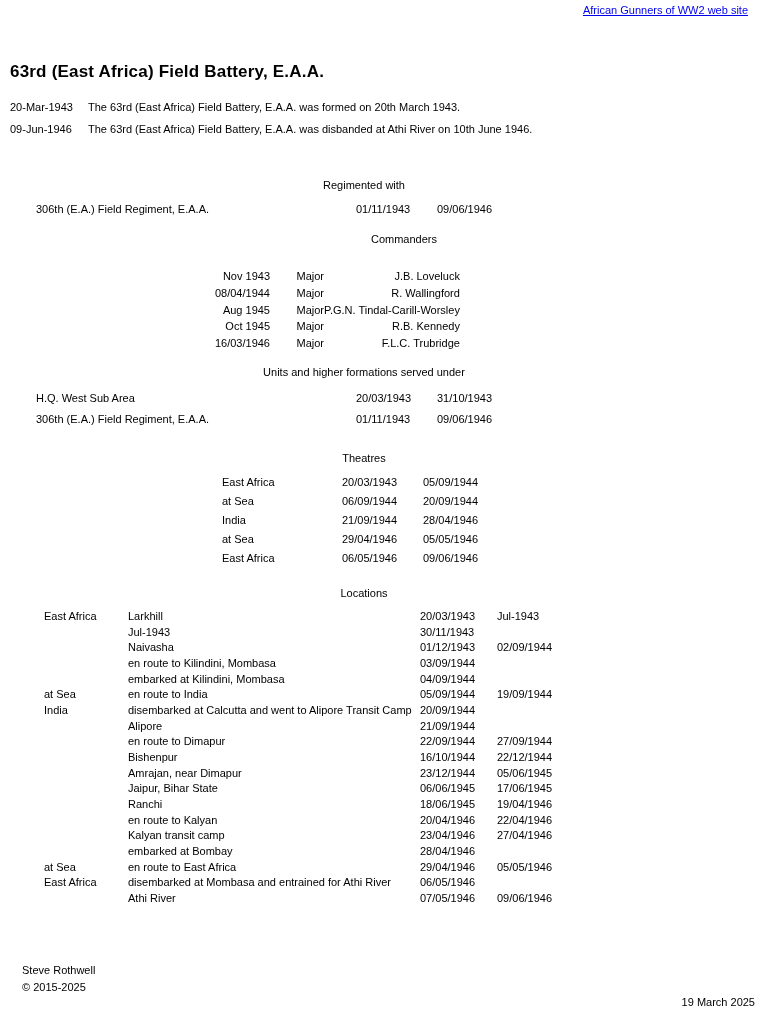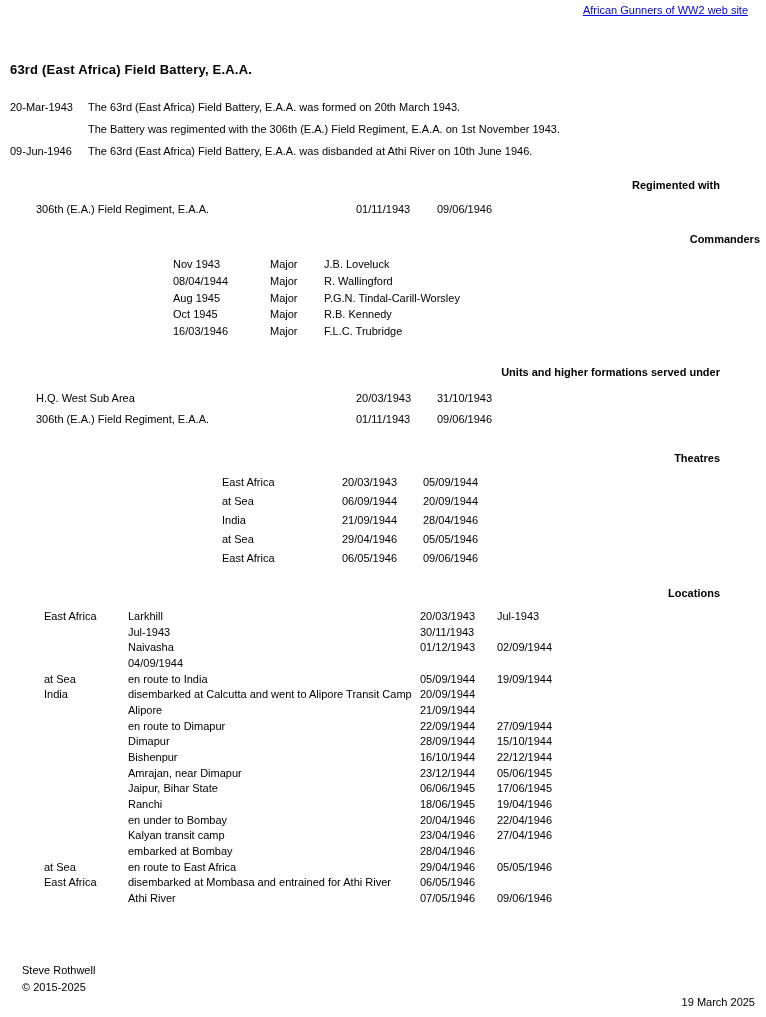--- a/index.html
+++ b/index.html
@@ -14,50 +14,50 @@
   }
   .abs { position: absolute; }
   a.site-link {
     color: #0000EE;
     text-decoration: underline;
     cursor: pointer;
   }
   #site-link { top: 4px; right: 18px; }
   #page-title {
     top: 62px; left: 10px;
-    font-size: 13px; font-weight: bold;
+    font-size: 17px; font-weight: bold;
     letter-spacing: 0.2px;
   }
   
   #history { top: 96px; left: 10px; width: 740px; }
   #history .trow {
     display: grid;
     grid-template-columns: 78px auto;
     line-height: 22px;
     white-space: nowrap;
   }
   #history .trow:nth-child(3) { }
   
   .sec-heading {
     width: 720px; left: 0;
-    text-align: right;
-    font-weight: bold;
+    text-align: center;
+    font-weight: normal;
     padding-left: 8px;
   }
   #h-regimented { top: 179px; }
   #h-commanders { top: 233px; margin-left: 40px; }
   #h-units      { top: 366px; }
   #h-theatres   { top: 452px; }
   #h-locations  { top: 587px; }
   
   .tbl .trow { display: grid; white-space: nowrap; }
   .tbl .tcell { overflow: visible; }
   #t-regimented { top: 200px; left: 36px; }
   #t-regimented .trow { grid-template-columns: 320px 81px auto; line-height: 18px; }
-  #t-commanders { top: 256px; left: 173px; }
+  #t-commanders { top: 268px; left: 173px; text-align: right; }
   #t-commanders .trow { grid-template-columns: 97px 54px auto; line-height: 16.8px; }
   #t-units { top: 388px; left: 36px; }
   #t-units .trow { grid-template-columns: 320px 81px auto; line-height: 20.5px; }
   #t-theatres { top: 473px; left: 222px; }
   #t-theatres .trow { grid-template-columns: 120px 81px auto; line-height: 19px; }
   #t-locations { top: 609px; left: 44px; }
   #t-locations .trow { grid-template-columns: 84px 292px 77px auto; line-height: 15.65px; }
   
   #footer-left { top: 962px; left: 22px; line-height: 16.5px; }
   #footer-date { top: 962px; right: 11px; margin-top: 34px; }
@@ -69,21 +69,20 @@
 
 <h1 class="abs" id="page-title">63rd (East Africa) Field Battery, E.A.A.</h1>
 
 <div class="abs tbl" id="history">
     <div class="trow">
       <div class="tcell c-date">20-Mar-1943</div>
       <div class="tcell c-text">The 63rd (East Africa) Field Battery, E.A.A. was formed on 20th March 1943.</div>
     </div>
     <div class="trow">
       <div class="tcell c-date"></div>
-      <div class="tcell c-text">The Battery was regimented with the 306th (E.A.) Field Regiment, E.A.A. on 1st November 1943.</div>
     </div>
     <div class="trow">
       <div class="tcell c-date">09-Jun-1946</div>
       <div class="tcell c-text">The 63rd (East Africa) Field Battery, E.A.A. was disbanded at Athi River on 10th June 1946.</div>
     </div>
   </div>
 
 <div class="abs sec-heading" id="h-regimented">Regimented with</div>
 <div class="abs tbl" id="t-regimented">
     <div class="trow">
@@ -179,20 +178,27 @@
       <div class="tcell c-to">30/11/1943</div>
     </div>
     <div class="trow">
       <div class="tcell c-region"></div>
       <div class="tcell c-place">Naivasha</div>
       <div class="tcell c-from">01/12/1943</div>
       <div class="tcell c-to">02/09/1944</div>
     </div>
     <div class="trow">
       <div class="tcell c-region"></div>
+      <div class="tcell c-place">en route to Kilindini, Mombasa</div>
+      <div class="tcell c-from">03/09/1944</div>
+      <div class="tcell c-to"></div>
+    </div>
+    <div class="trow">
+      <div class="tcell c-region"></div>
+      <div class="tcell c-place">embarked at Kilindini, Mombasa</div>
       <div class="tcell c-from">04/09/1944</div>
       <div class="tcell c-to"></div>
     </div>
     <div class="trow">
       <div class="tcell c-region">at Sea</div>
       <div class="tcell c-place">en route to India</div>
       <div class="tcell c-from">05/09/1944</div>
       <div class="tcell c-to">19/09/1944</div>
     </div>
     <div class="trow">
@@ -208,26 +214,20 @@
       <div class="tcell c-to"></div>
     </div>
     <div class="trow">
       <div class="tcell c-region"></div>
       <div class="tcell c-place">en route to Dimapur</div>
       <div class="tcell c-from">22/09/1944</div>
       <div class="tcell c-to">27/09/1944</div>
     </div>
     <div class="trow">
       <div class="tcell c-region"></div>
-      <div class="tcell c-place">Dimapur</div>
-      <div class="tcell c-from">28/09/1944</div>
-      <div class="tcell c-to">15/10/1944</div>
-    </div>
-    <div class="trow">
-      <div class="tcell c-region"></div>
       <div class="tcell c-place">Bishenpur</div>
       <div class="tcell c-from">16/10/1944</div>
       <div class="tcell c-to">22/12/1944</div>
     </div>
     <div class="trow">
       <div class="tcell c-region"></div>
       <div class="tcell c-place">Amrajan, near Dimapur</div>
       <div class="tcell c-from">23/12/1944</div>
       <div class="tcell c-to">05/06/1945</div>
     </div>
@@ -238,21 +238,21 @@
       <div class="tcell c-to">17/06/1945</div>
     </div>
     <div class="trow">
       <div class="tcell c-region"></div>
       <div class="tcell c-place">Ranchi</div>
       <div class="tcell c-from">18/06/1945</div>
       <div class="tcell c-to">19/04/1946</div>
     </div>
     <div class="trow">
       <div class="tcell c-region"></div>
-      <div class="tcell c-place">en under to Bombay</div>
+      <div class="tcell c-place">en route to Kalyan</div>
       <div class="tcell c-from">20/04/1946</div>
       <div class="tcell c-to">22/04/1946</div>
     </div>
     <div class="trow">
       <div class="tcell c-region"></div>
       <div class="tcell c-place">Kalyan transit camp</div>
       <div class="tcell c-from">23/04/1946</div>
       <div class="tcell c-to">27/04/1946</div>
     </div>
     <div class="trow">

